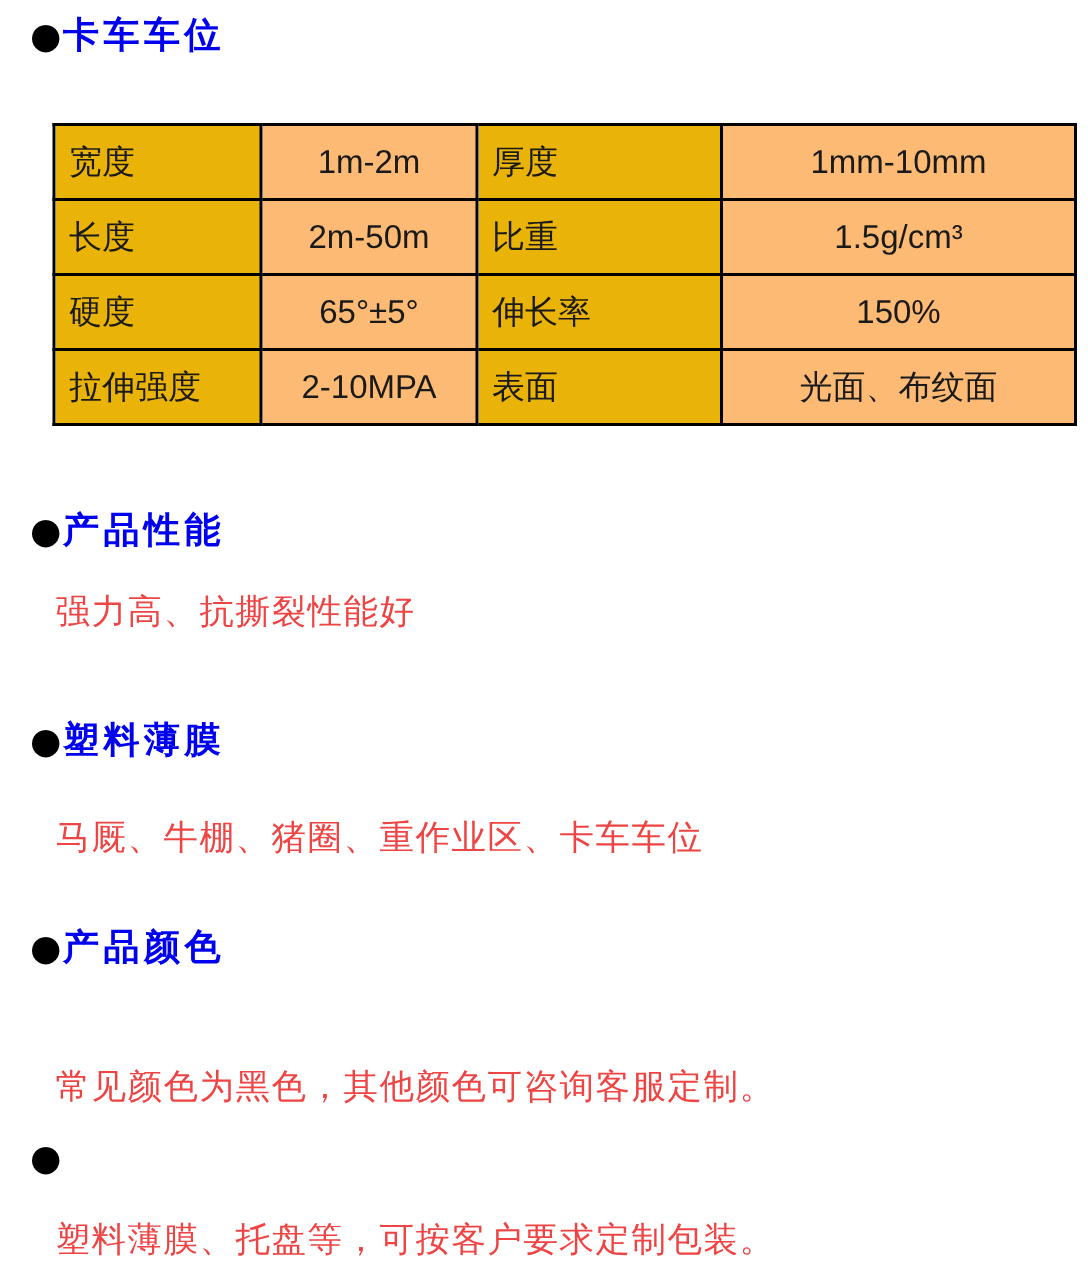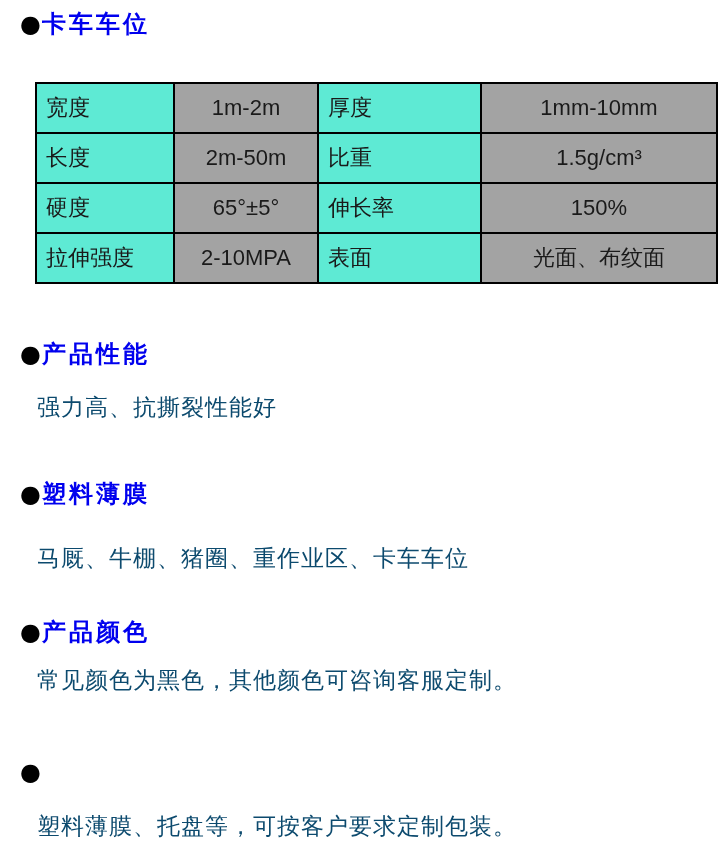--- a/index.html
+++ b/index.html
@@ -37,21 +37,21 @@
     letter-spacing: 3px;
     margin-left: 1px;
     font-family: "Liberation Sans", sans-serif;
   }
   
   .body-text {
     position: absolute;
     left: 37px;
     font-size: 23px;
     line-height: 30px;
-    color: #0c4a6e;
+    color: #ef4444;
     letter-spacing: 1px;
     white-space: nowrap;
     font-family: "Liberation Serif", serif;
   }
   
   .spec-table {
     position: absolute;
     top: 82px;
     left: 35px;
     border-collapse: collapse;
@@ -59,27 +59,27 @@
   }
   .spec-table td {
     border: 2px solid #000000;
     height: 46px;
     font-size: 22px;
     color: #1a1a1a;
     overflow: hidden;
     white-space: nowrap;
   }
   .spec-table td.lbl {
-    background: #5eead4;
+    background: #eab308;
     text-align: left;
     padding-left: 9px;
     font-family: "Liberation Serif", serif;
   }
   .spec-table td.val {
-    background: #a3a3a3;
+    background: #fdba74;
     text-align: center;
     font-family: "Liberation Sans", sans-serif;
   }
   .c1 { width: 126px; }
   .c2 { width: 140px; }
   .c3 { width: 151px; }
   .c4 { width: 232px; }
 </style>
 </head>
 <body>
@@ -129,20 +129,20 @@
   <div class="sec-header" style="top:479px">
     <span class="bullet">●</span>
     <span class="sec-title">塑料薄膜</span>
   </div>
   <div class="body-text" style="top:544px">马厩、牛棚、猪圈、重作业区、卡车车位</div>
 
   <div class="sec-header" style="top:617px">
     <span class="bullet">●</span>
     <span class="sec-title">产品颜色</span>
   </div>
-  <div class="body-text" style="top:666px">常见颜色为黑色，其他颜色可咨询客服定制。</div>
+  <div class="body-text" style="top:710px">常见颜色为黑色，其他颜色可咨询客服定制。</div>
 
   <div class="sec-header" style="top:757px">
     <span class="bullet">●</span>
   </div>
   <div class="body-text" style="top:812px">塑料薄膜、托盘等，可按客户要求定制包装。</div>
 
 </div>
 
 </body></html>

